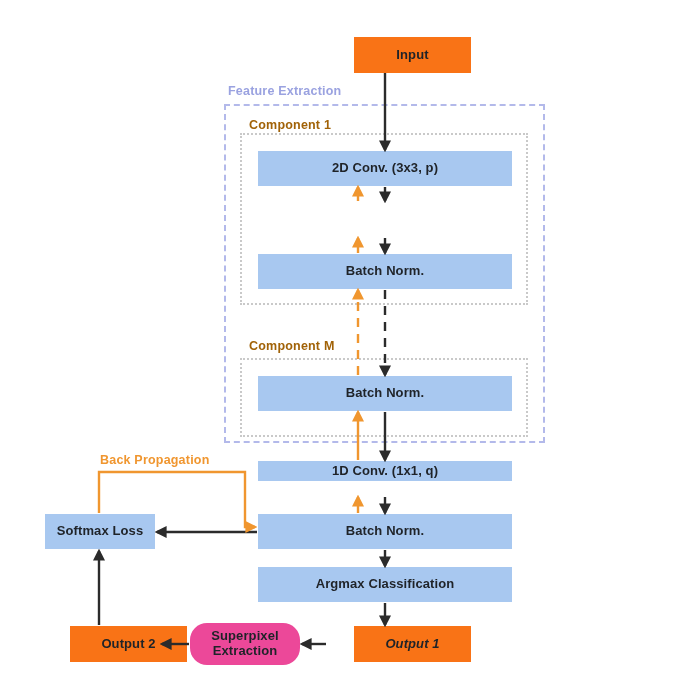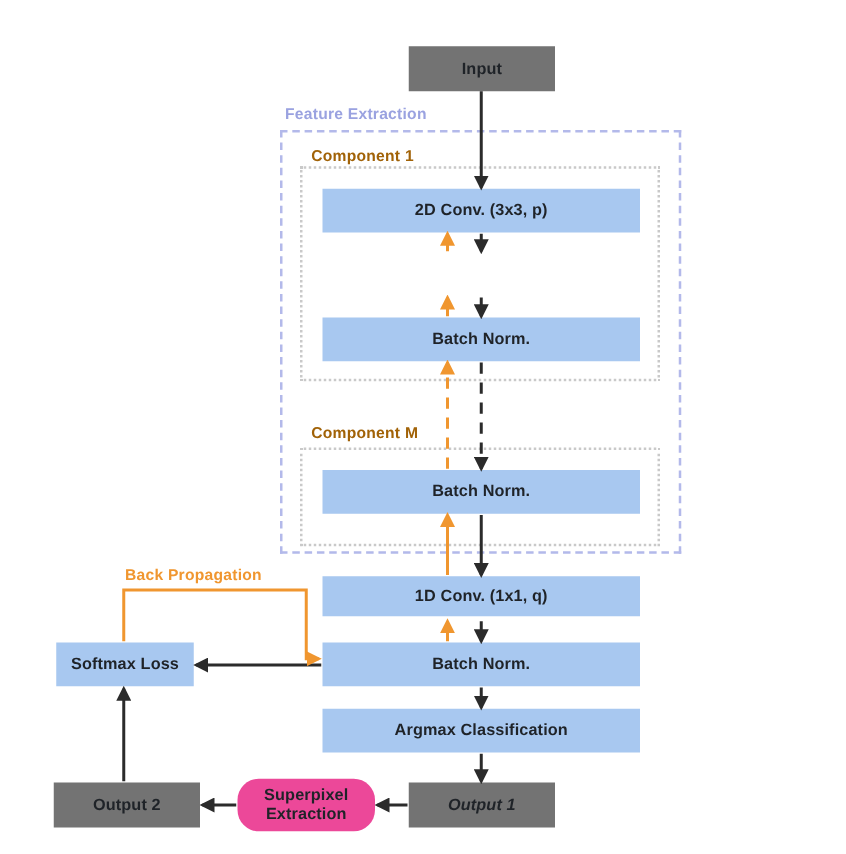--- a/index.html
+++ b/index.html
@@ -26,21 +26,21 @@
     align-items: center;
     justify-content: center;
     text-align: center;
     color: #1f2328;
     font-weight: bold;
     font-size: 13px;
     line-height: 1.15;
     letter-spacing: 0.1px;
   }
   .box-mid   { background: #a8c8f0; }
-  .box-light { background: #737373; }
+  .box-light { background: #f97316; margin-left: 27px; }
   .box-deep  { background: #ec4899; border-radius: 17px; }
 
   .group {
     position: absolute;
     box-sizing: border-box;
   }
   .group-outer {
     border: 2px dashed #b3b9ea;
   }
   .group-inner {
@@ -91,21 +91,21 @@
 
   <div class="box box-light" style="left:327px; top:37px; width:117px; height:36px;">Input</div>
 
   <div class="box box-mid" style="left:258px; top:151px; width:254px; height:35px;">2D Conv.  (3x3, p)</div>
 
 
   <div class="box box-mid" style="left:258px; top:254px; width:254px; height:35px;">Batch Norm.</div>
 
   <div class="box box-mid" style="left:258px; top:376px; width:254px; height:35px;">Batch Norm.</div>
 
-  <div class="box box-mid" style="left:258px; top:461px; width:254px; height:32px;">1D Conv. (1x1, q)</div>
+  <div class="box box-mid" style="left:258px; top:461px; width:254px; height:20px;">1D Conv. (1x1, q)</div>
 
   <div class="box box-mid" style="left:258px; top:514px; width:254px; height:35px;">Batch Norm.</div>
 
   <div class="box box-mid" style="left:258px; top:567px; width:254px; height:35px;">Argmax Classification</div>
 
   <div class="box box-mid" style="left:45px; top:514px; width:110px; height:35px;">Softmax Loss</div>
 
   <div class="box box-light" style="left:327px; top:626px; width:117px; height:36px;font-style:italic;">Output 1</div>
 
   <div class="box box-deep" style="left:190px; top:623px; width:110px; height:42px; flex-direction:column;">

